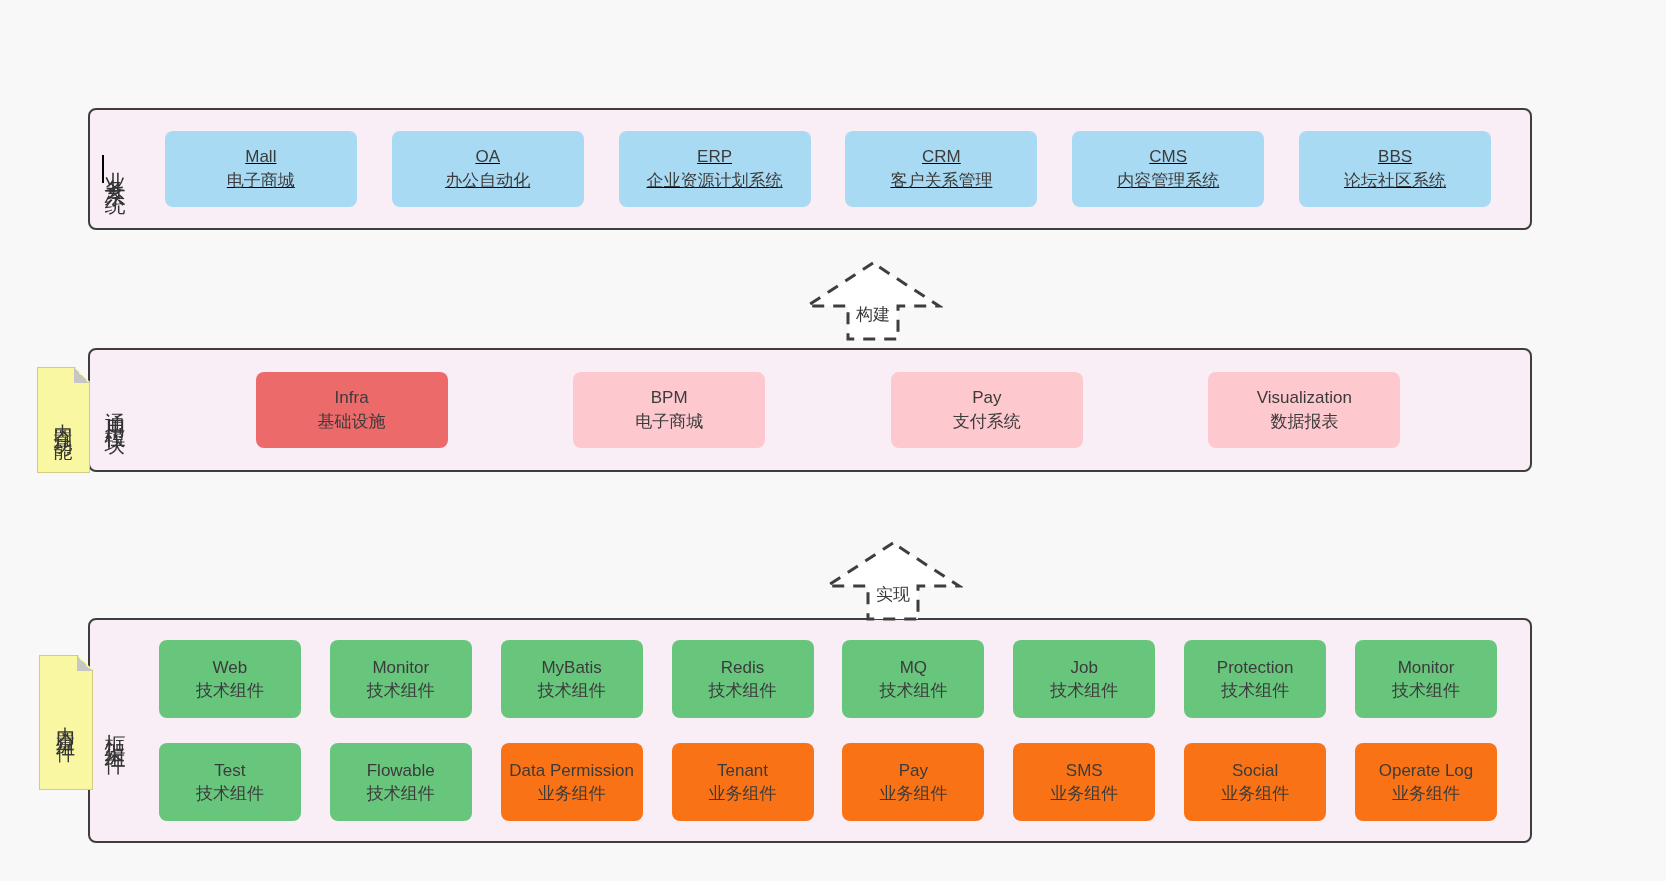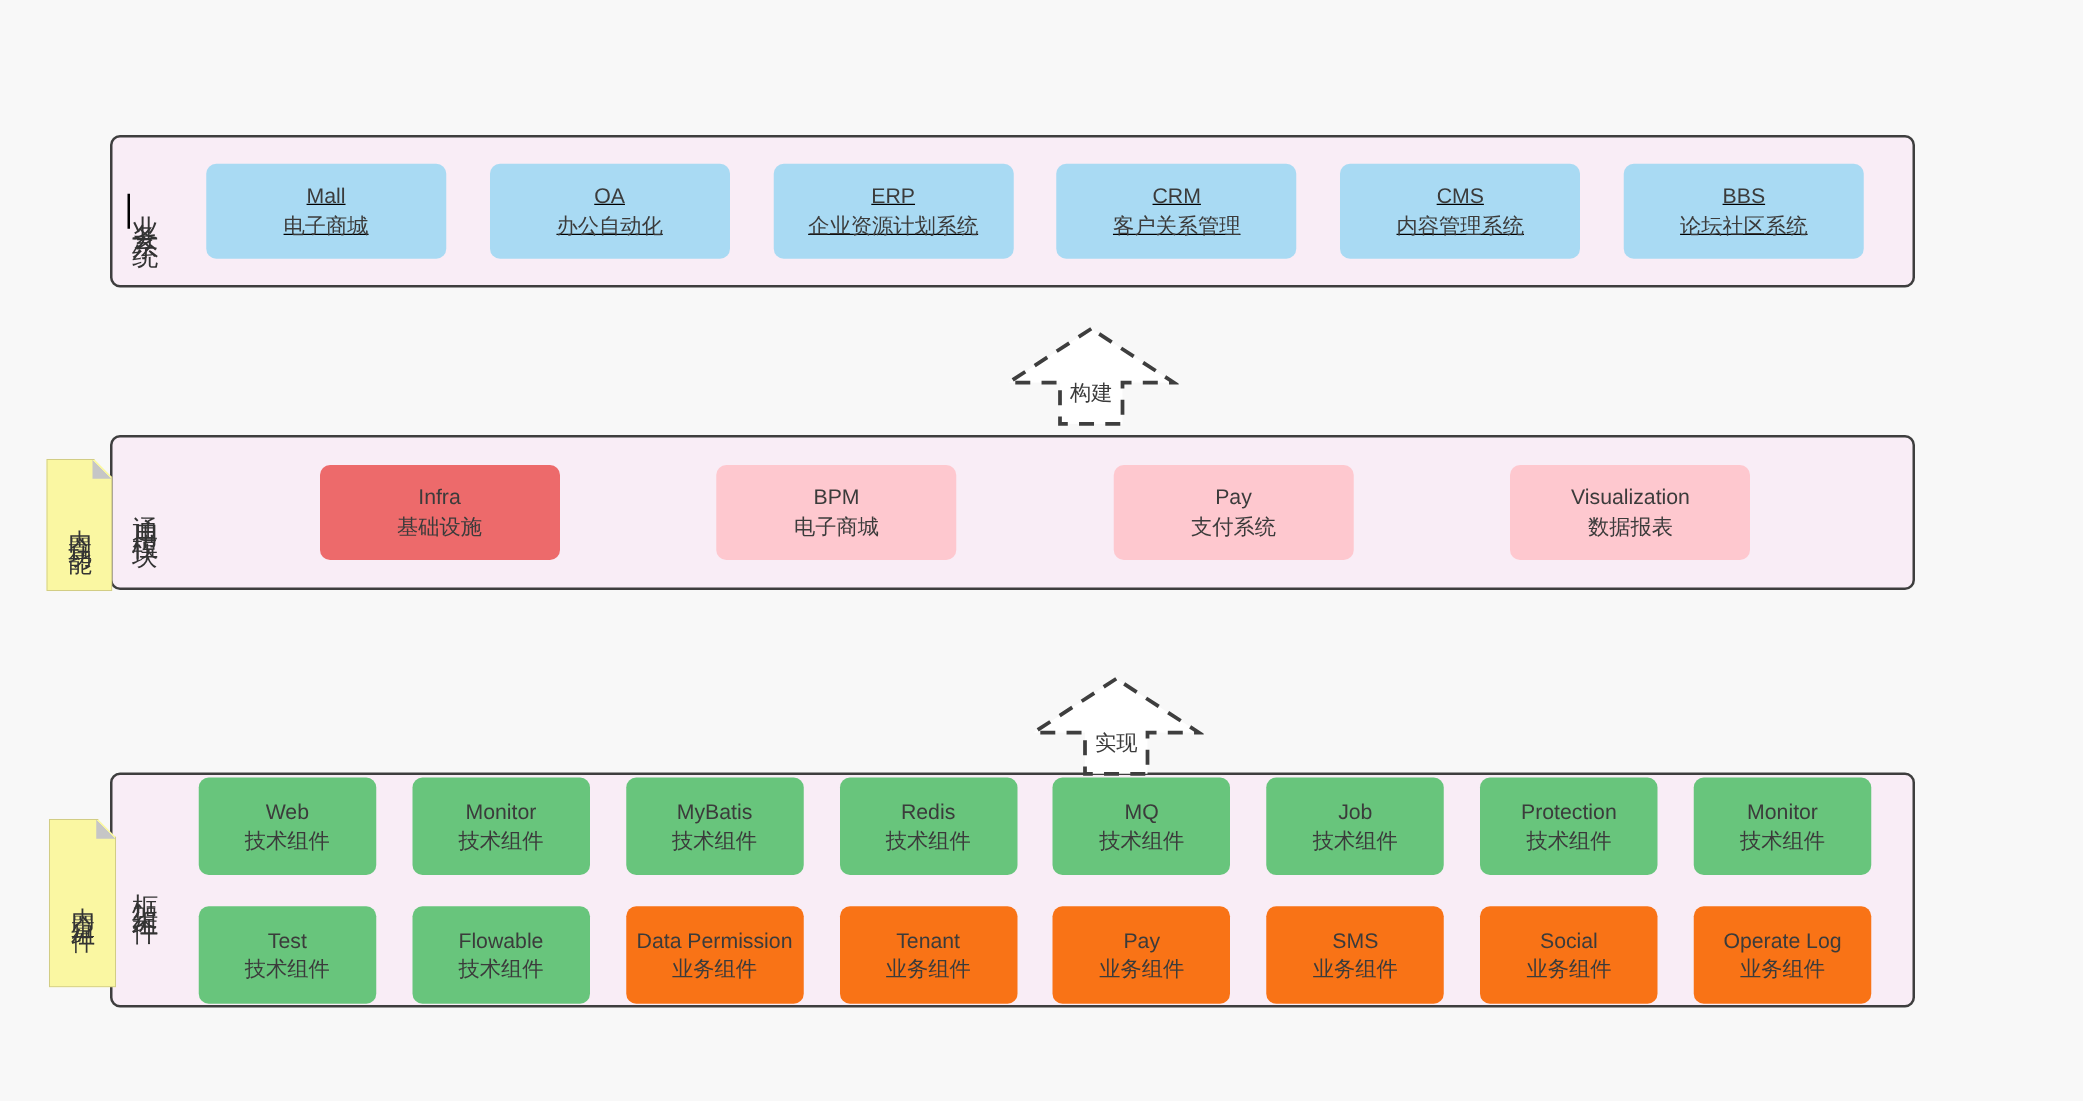--- a/index.html
+++ b/index.html
@@ -109,21 +109,21 @@
     <svg width="140" height="82" viewBox="0 0 140 82">
       <polygon points="70,3 4,46 45,46 45,79 95,79 95,46 136,46" fill="#ffffff" stroke="#3e3e3e" stroke-width="3" stroke-dasharray="12 9" stroke-linecap="butt"></polygon>
     </svg>
     <div class="arrow-label">实现</div>
   </div>
 
   <div class="note" style="left:39px;top:655px;width:54px;height:135px;">
     <div class="note-label">内置组件</div>
   </div>
 
-  <div class="band" style="top:618px;height:188px;">
+  <div class="band" style="top:618px;height:225px;">
     <div class="band-label">框架组件</div>
     <div class="grid">
       <div class="row">
         <div class="box small green">
           <div>Web</div>
           <div>技术组件</div>
         </div>
         <div class="box small green">
           <div>Monitor</div>
           <div>技术组件</div>

